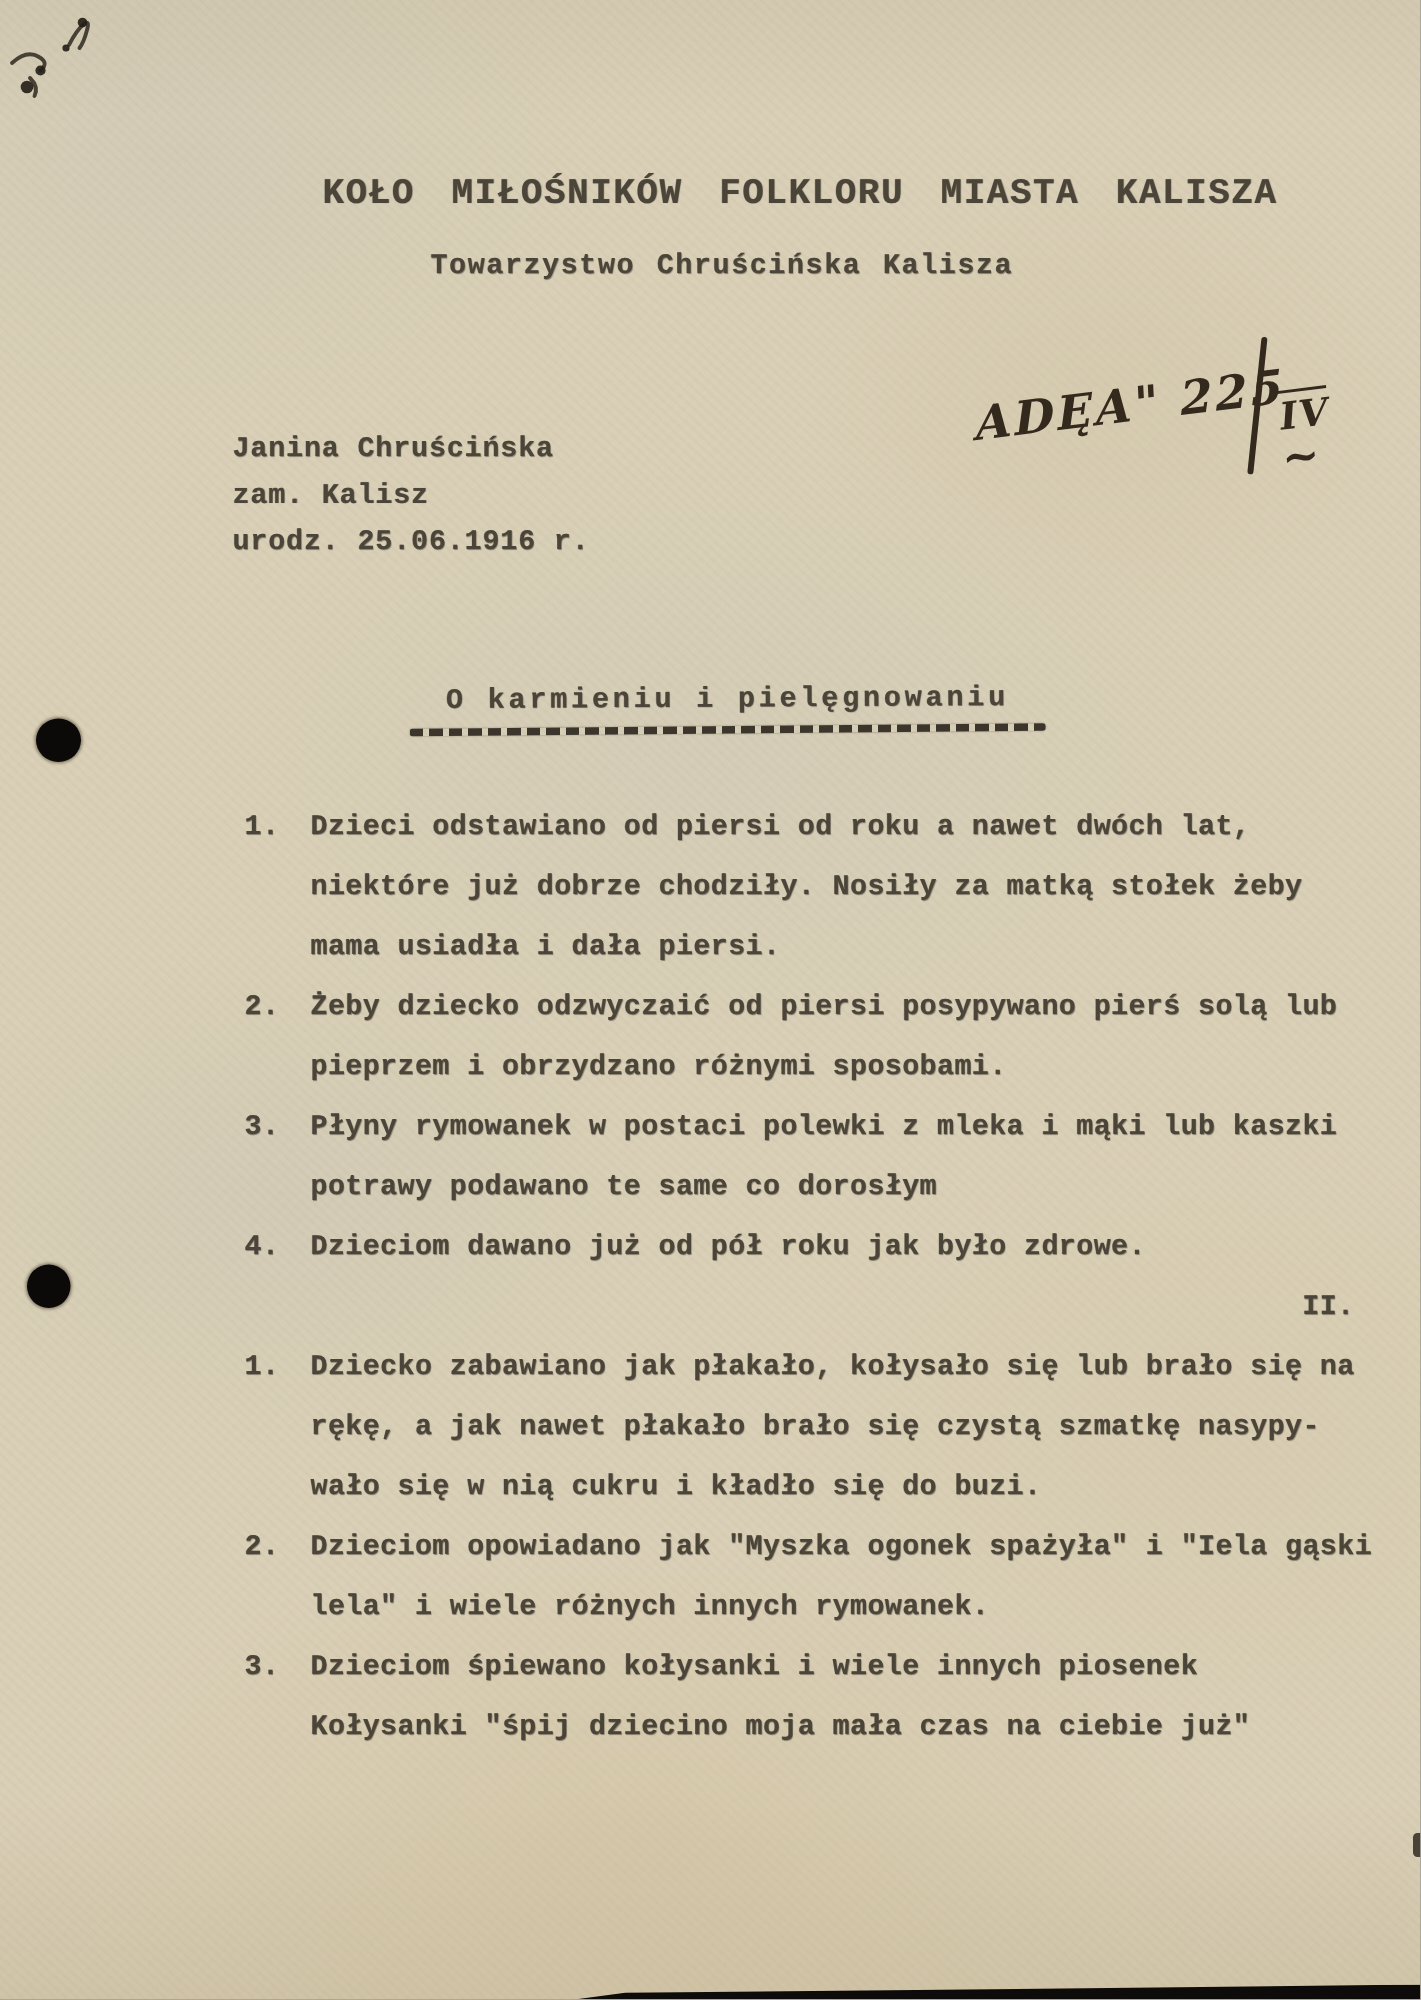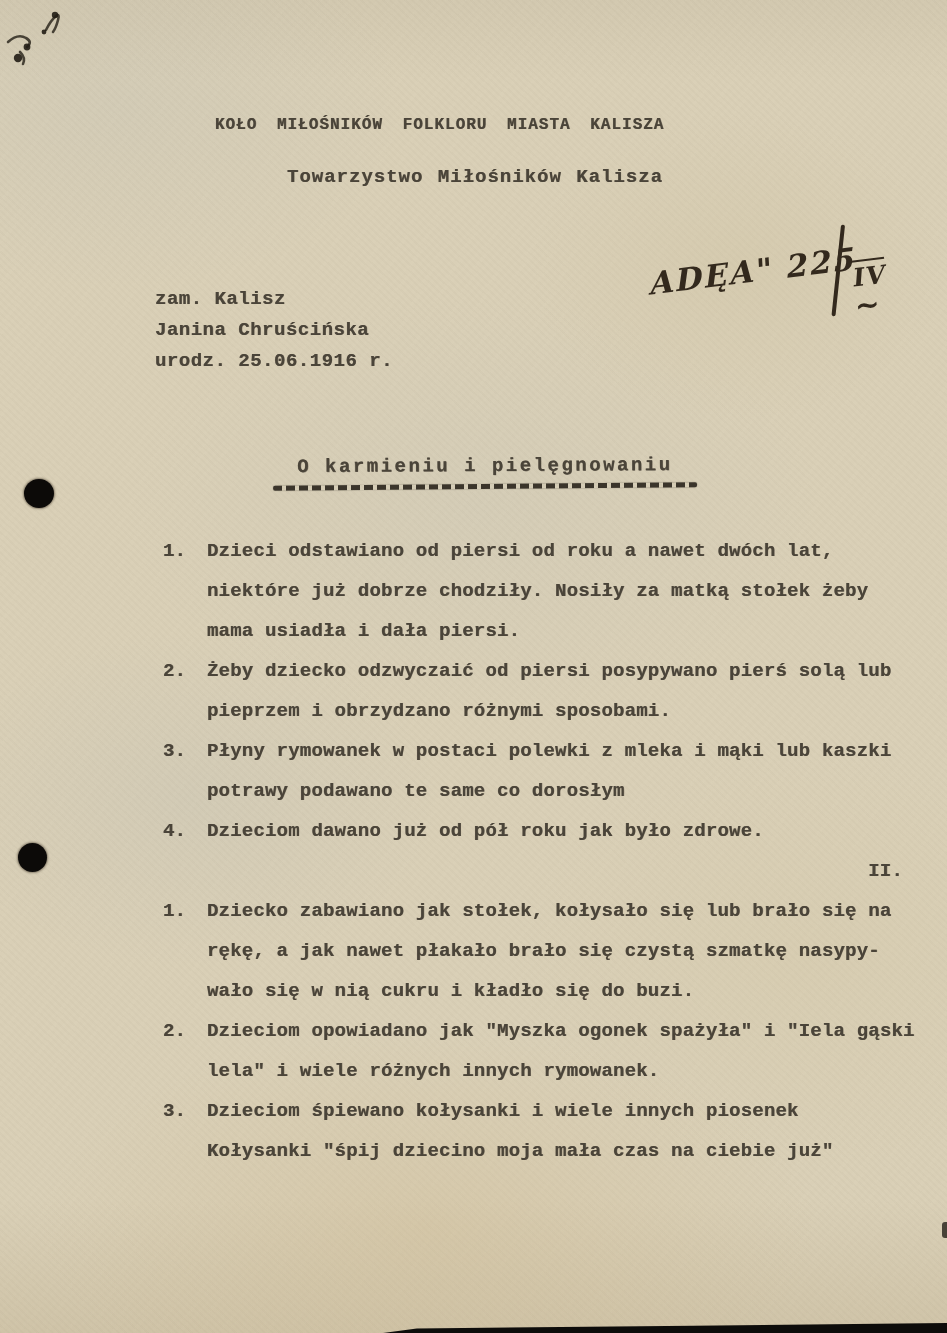--- a/index.html
+++ b/index.html
@@ -23,21 +23,21 @@
   }
   
   .tw{
     color:#403a30;
     font-weight:700;
     text-shadow:0.4px 0.4px 0.6px rgba(56,50,40,0.55), -0.3px 0 0.4px rgba(56,50,40,0.30);
     opacity:0.93;
   }
   .header1{
     position:absolute;left:215px;top:116px;
-    font-size:16px;letter-spacing:1px;word-spacing:9px;white-space:nowrap;
+    font-size:24px;letter-spacing:1px;word-spacing:9px;white-space:nowrap;
   }
   .header2{
     position:absolute;left:287px;top:166px;
     font-size:19px;letter-spacing:1px;word-spacing:2px;white-space:nowrap;
   }
   
   .annotation{
     position:absolute;left:652px;top:236px;width:250px;height:105px;
     transform:rotate(-7deg);
     color:#33291d;
@@ -120,32 +120,32 @@
     </g>
     <g fill="#231e16" opacity="0.9">
       <circle cx="27" cy="47" r="3.4"></circle>
       <circle cx="18" cy="58" r="4.2"></circle>
       <circle cx="55" cy="15" r="3.2"></circle>
       <circle cx="44" cy="32" r="2.4"></circle>
     </g>
   </svg>
 
   <div class="header1 tw">KOŁO MIŁOŚNIKÓW FOLKLORU MIASTA KALISZA</div>
-  <div class="header2 tw">Towarzystwo Miłośników Kalisza</div>
+  <div class="header2 tw">Towarzystwo Chruścińska Kalisza</div>
 
   <div class="annotation">
     <span class="ann-main">ADĘA" 225</span>
     <span class="ann-slash"></span>
     <span class="ann-den">IV</span>
     <span class="ann-tilde">~</span>
   </div>
 
   <div class="author tw" id="author-block">
+      <div class="author-line">Janina Chruścińska</div>
       <div class="author-line">zam. Kalisz</div>
-      <div class="author-line">Janina Chruścińska</div>
       <div class="author-line">urodz. 25.06.1916 r.</div>
     </div>
 
   <div class="title-wrap">
     <div class="doc-title tw">O karmieniu i pielęgnowaniu</div>
     <div class="dash-underline"></div>
   </div>
 
   <div class="docbody tw" id="doc-body">
       <div class="item">
@@ -173,21 +173,21 @@
       <div class="item">
         <span class="num">4.</span>
         <div class="lines">
           <div class="line">Dzieciom dawano już od pół roku jak było zdrowe.</div>
         </div>
       </div>
       <div class="sec-heading">II.</div>
       <div class="item">
         <span class="num">1.</span>
         <div class="lines">
-          <div class="line">Dziecko zabawiano jak stołek, kołysało się lub brało się na</div>
+          <div class="line">Dziecko zabawiano jak płakało, kołysało się lub brało się na</div>
           <div class="line">rękę, a jak nawet płakało brało się czystą szmatkę nasypy-</div>
           <div class="line">wało się w nią cukru i kładło się do buzi.</div>
         </div>
       </div>
       <div class="item">
         <span class="num">2.</span>
         <div class="lines">
           <div class="line">Dzieciom opowiadano jak "Myszka ogonek spażyła" i "Iela gąski</div>
           <div class="line">lela" i wiele różnych innych rymowanek.</div>
         </div>

